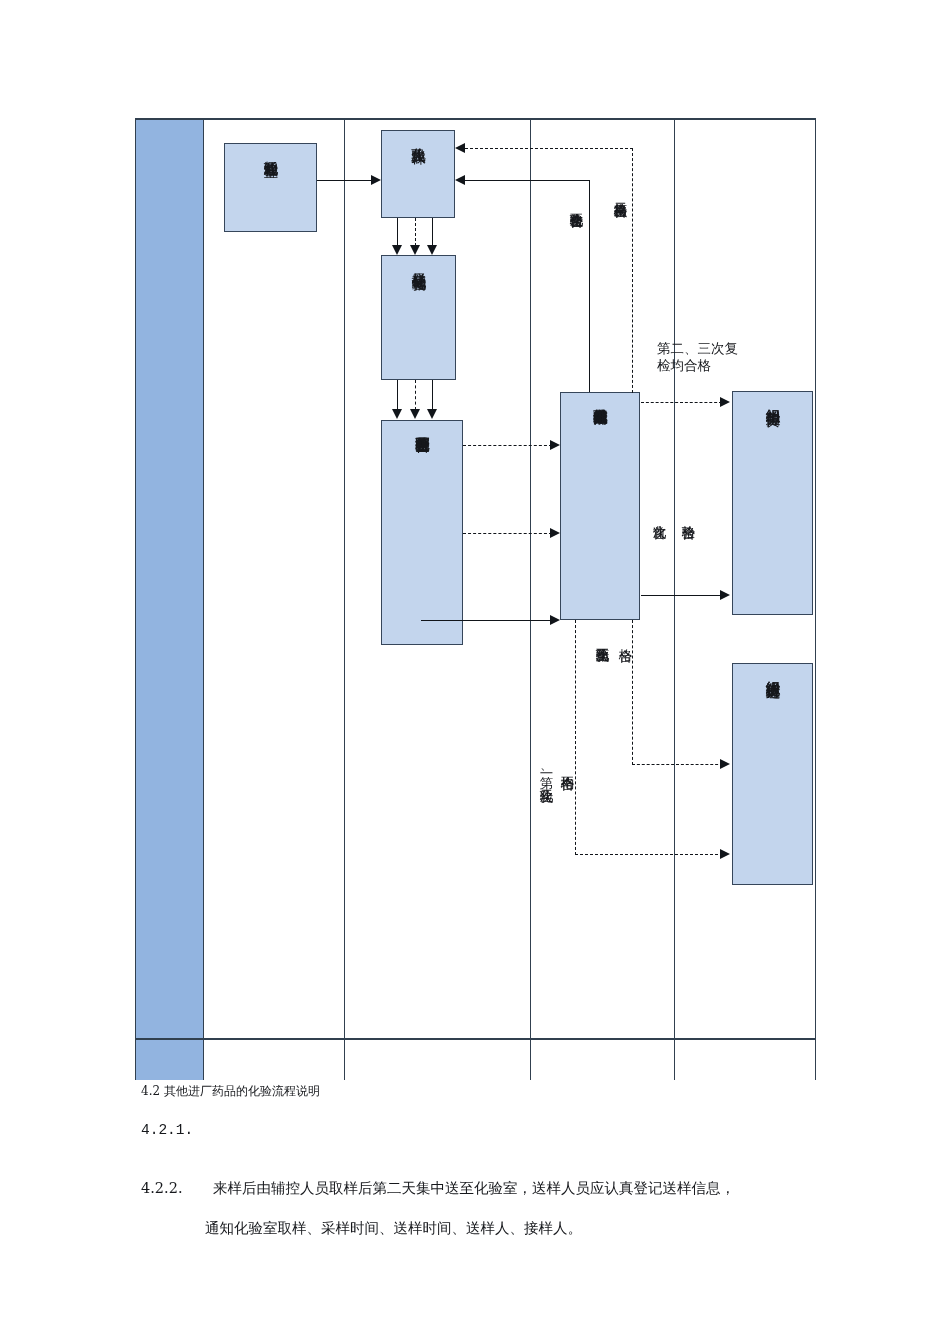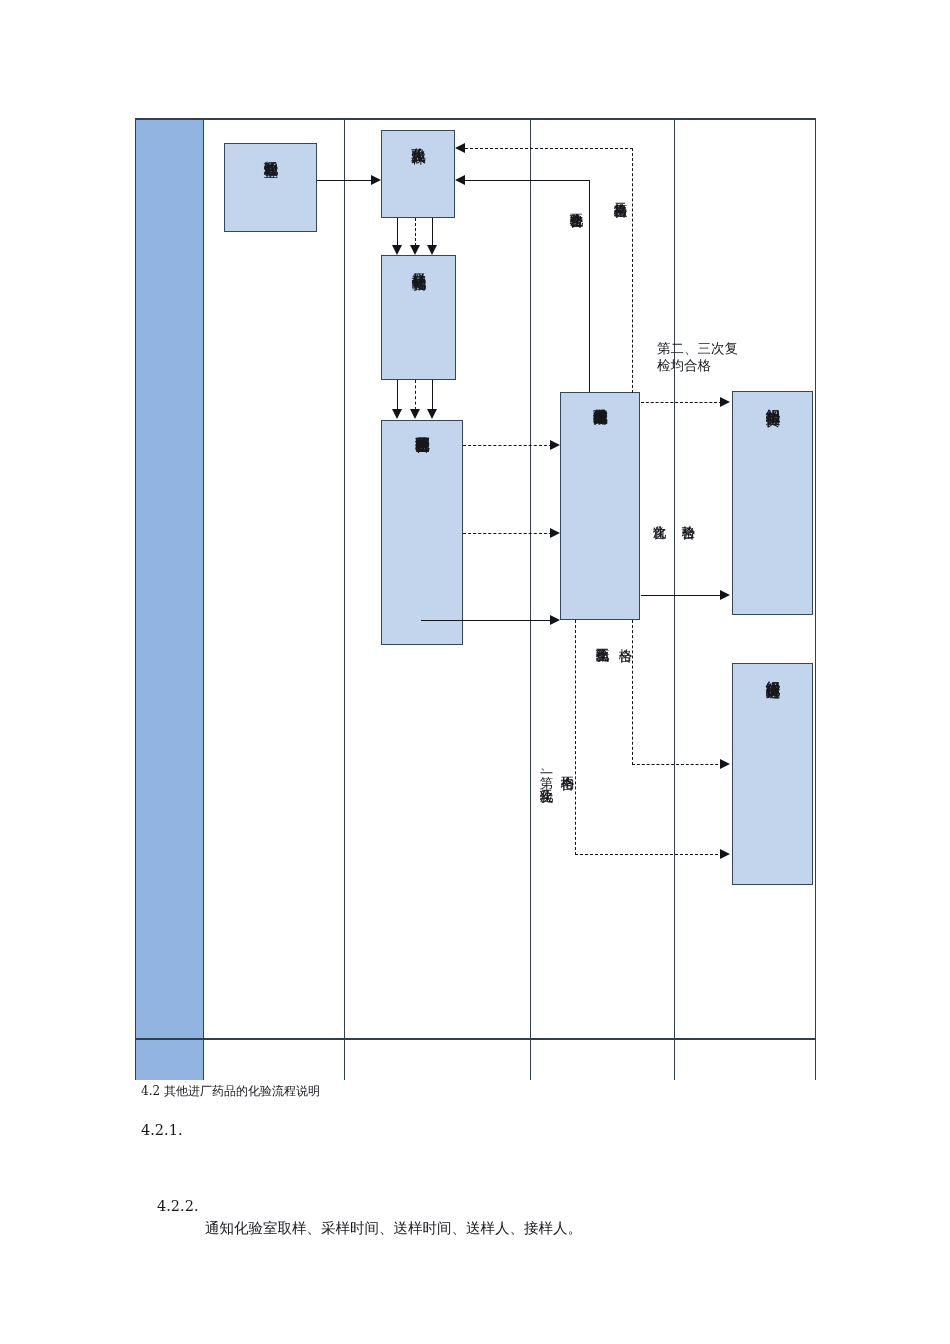--- a/index.html
+++ b/index.html
@@ -235,25 +235,26 @@
   <div class="vlabel" style="left:460px; top:520px;">第三次化验不</div>
   <div class="vlabel" style="left:483px; top:520px;">合格</div>
 
   <div class="vlabel" style="left:404px; top:648px;">第一、二次化验</div>
   <div class="vlabel" style="left:425px; top:648px;">均不合格</div>
 
 </div>
 
 <div class="doc-text doc-head">4.2  其他进厂药品的化验流程说明</div>
 
-<div class="doc-text" style="left:141px; top:1120px; width:700px;">
+<div class="doc-text" style="left:141px; top:1120px; width:700px;font-family:Liberation Mono, monospace;">
   <div class="para">
     <span class="num">4.2.1.</span>
   </div>
 </div>
 
-<div class="doc-text" style="left:157px; top:1178px; width:710px;margin-top:18px;">
+<div class="doc-text" style="left:141px; top:1178px; width:710px;">
   <div class="para">
     <span class="num">4.2.2.</span>
+    <span class="body">来样后由辅控人员取样后第二天集中送至化验室，送样人员应认真登记送样信息，</span>
   </div>
 </div>
 
 <div class="doc-text cont" style="top:1218px; width:640px;">通知化验室取样、采样时间、送样时间、送样人、接样人。</div>
 
 </body></html>

